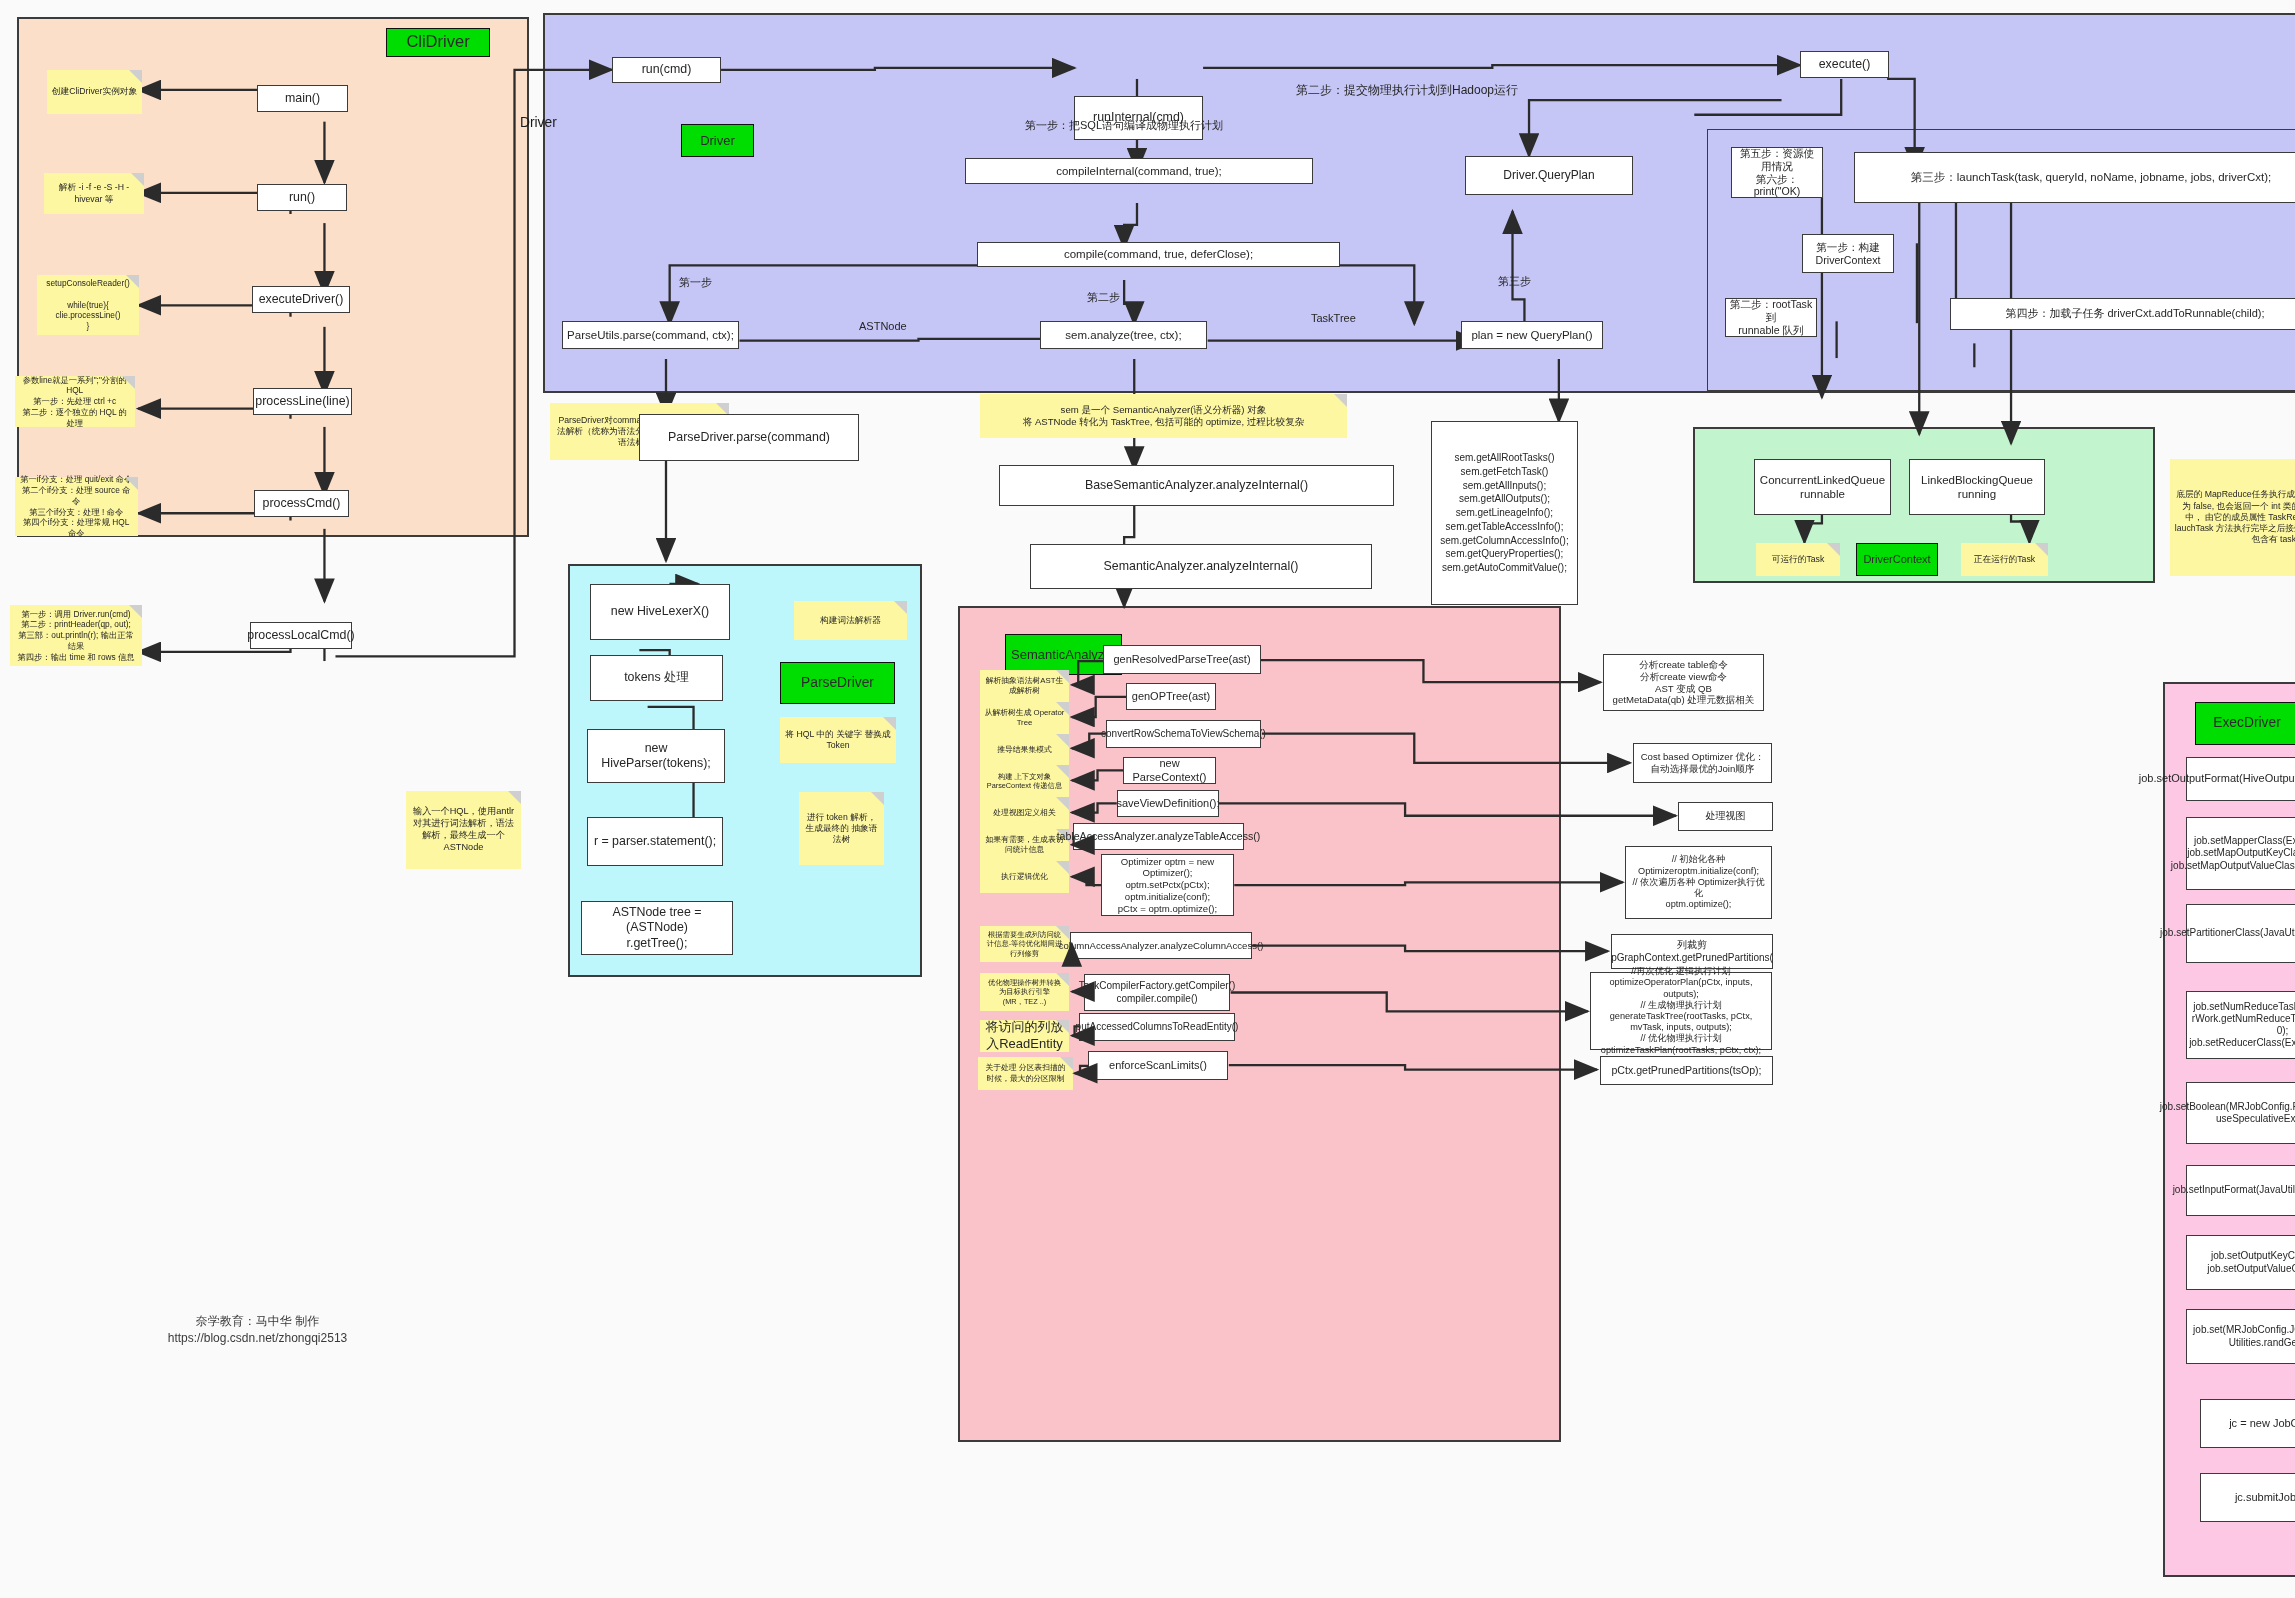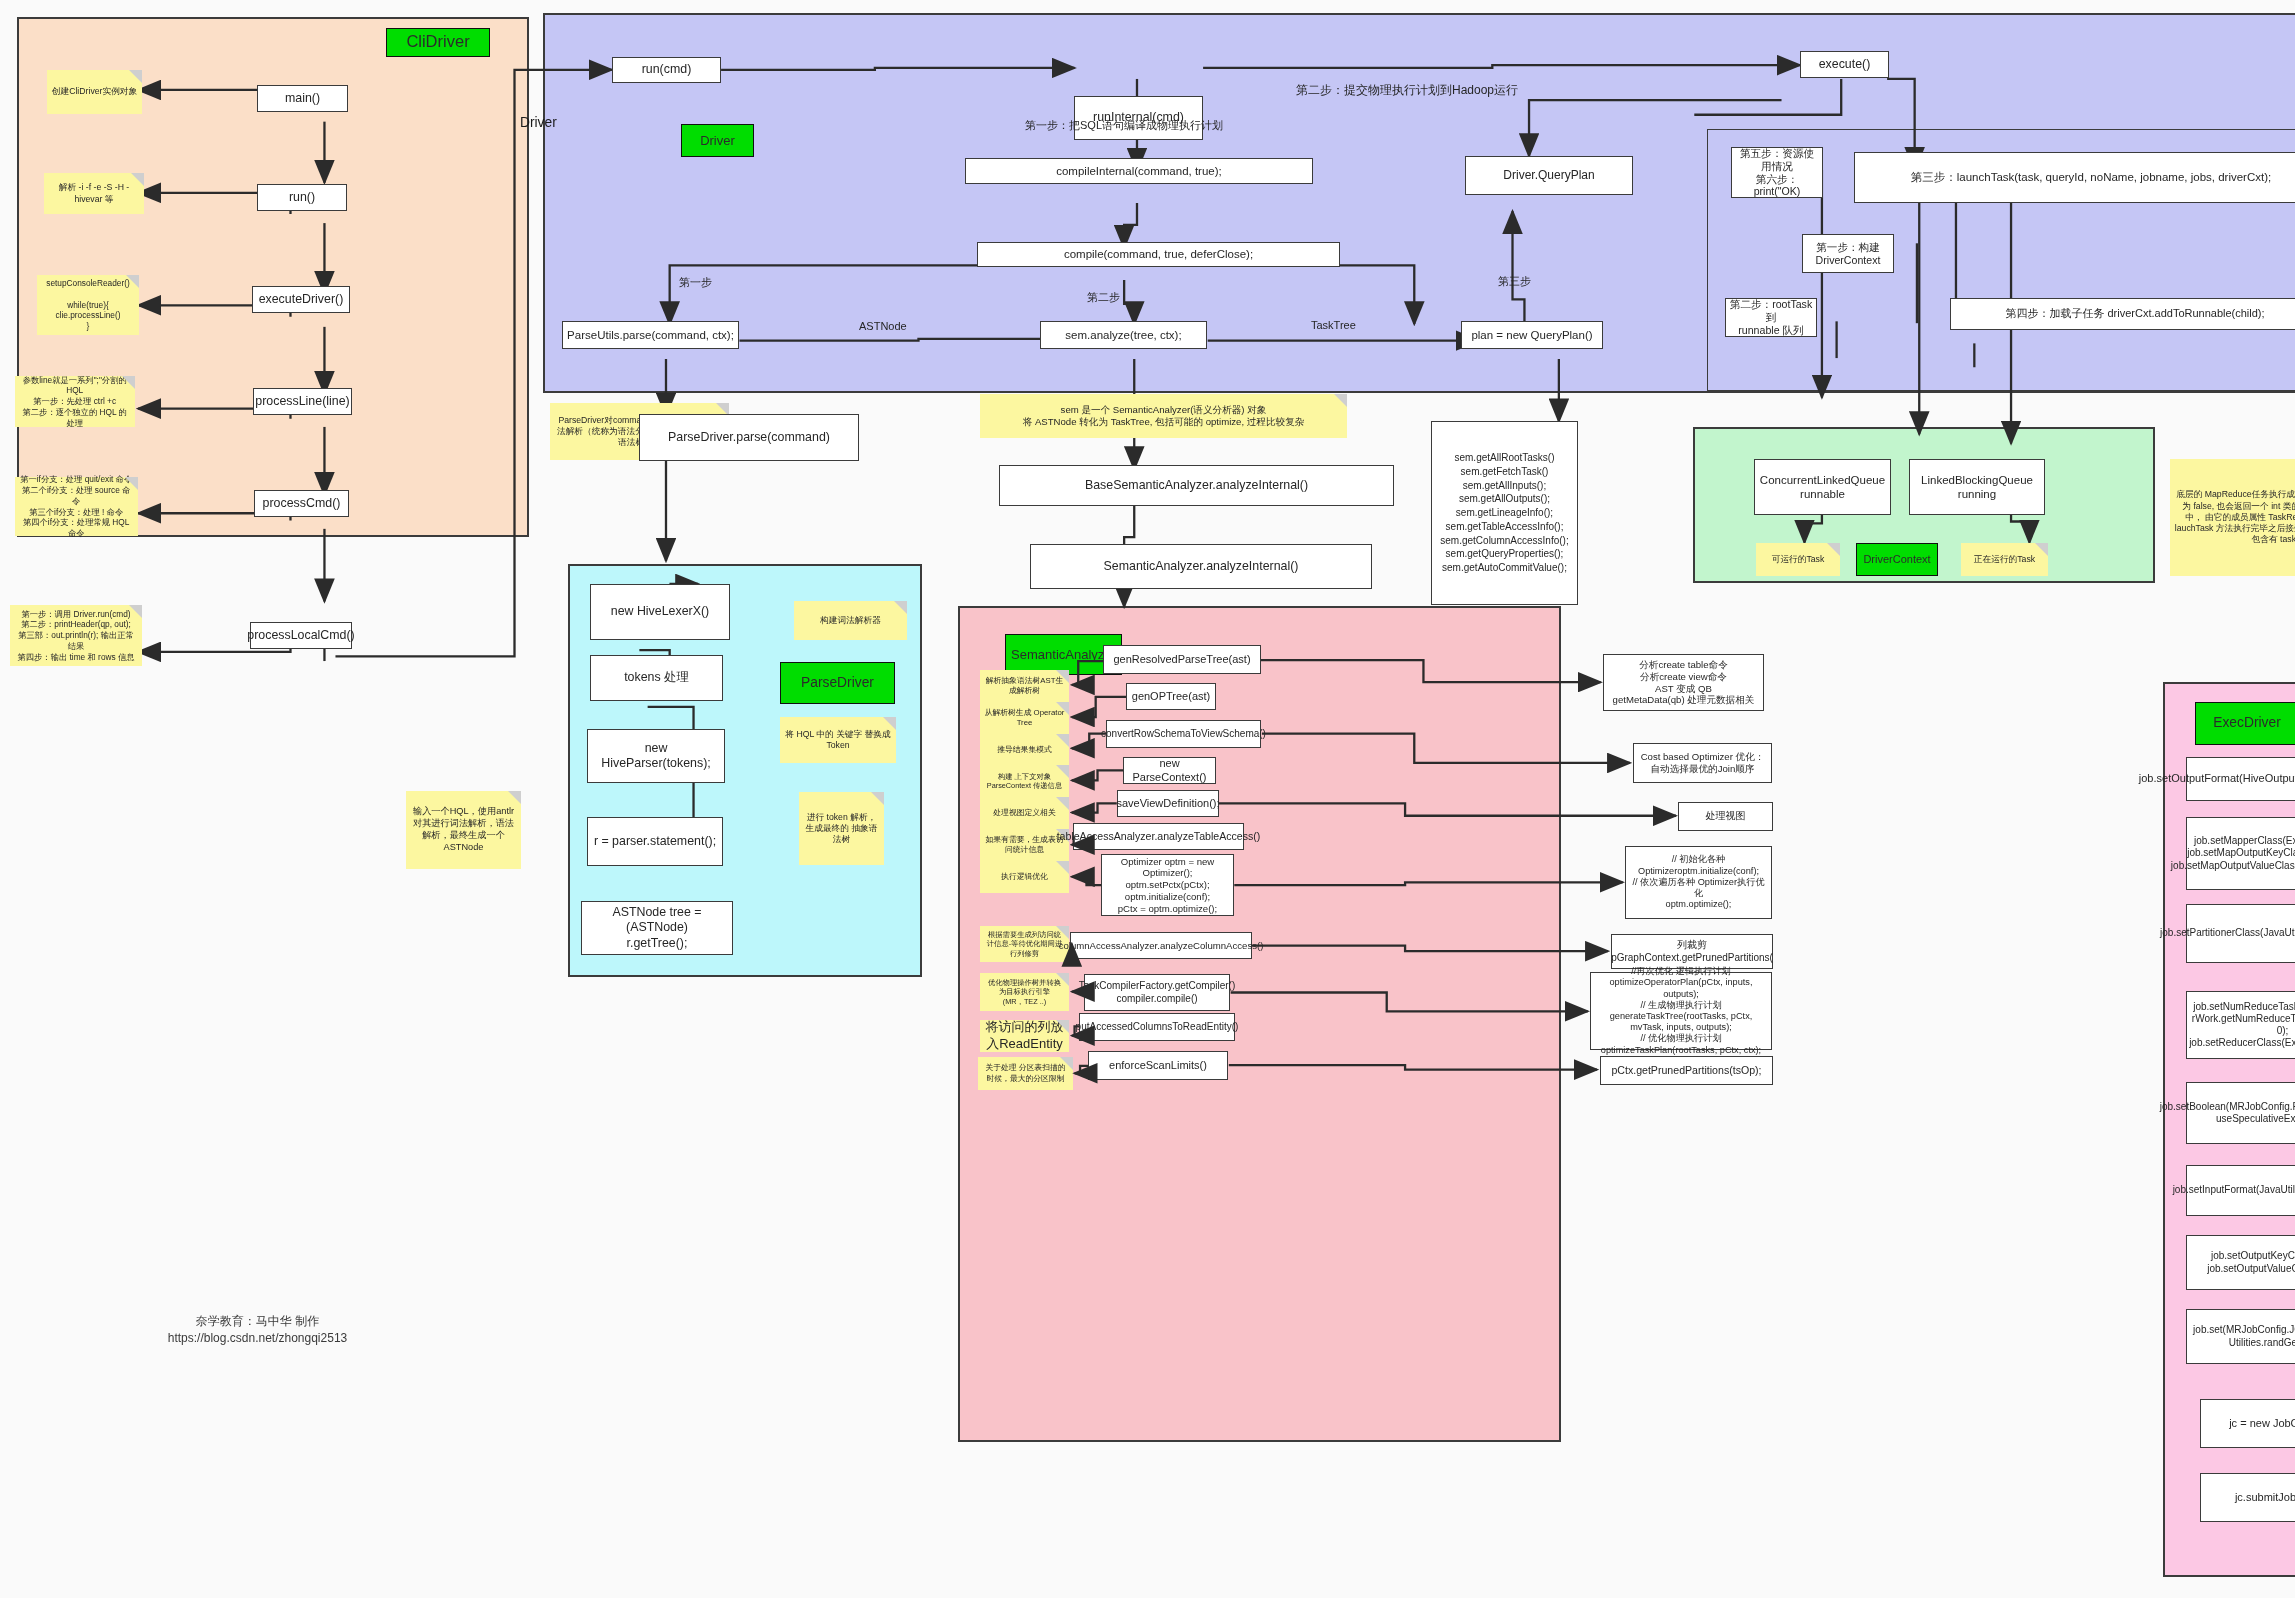--- a/index.html
+++ b/index.html
@@ -183,21 +183,21 @@
   <div class="lbl" style="left:1296px;top:82px;font-size:12px;">第二步：提交物理执行计划到Hadoop运行</div>
 
   <div class="box" style="left:965px;top:158px;width:348px;height:26px;font-size:11.5px;">compileInternal(command, true);</div>
   <div class="box" style="left:1465px;top:156px;width:168px;height:39px;font-size:12px;">Driver.QueryPlan</div>
   <div class="box" style="left:977px;top:242px;width:363px;height:25px;font-size:11.5px;">compile(command, true, deferClose);</div>
 
   <div class="lbl" style="left:679px;top:275px;font-size:11px;">第一步</div>
   <div class="lbl" style="left:1087px;top:290px;font-size:11px;">第二步</div>
   <div class="lbl" style="left:1498px;top:274px;font-size:11px;">第三步</div>
   <div class="lbl" style="left:859px;top:320px;font-size:11px;">ASTNode</div>
-  <div class="lbl" style="left:1311px;top:319px;font-size:11px;">TaskTree</div>
+  <div class="lbl" style="left:1311px;top:312px;font-size:11px;">TaskTree</div>
 
   <div class="box" style="left:562px;top:321px;width:177px;height:27.5px;font-size:11.5px;">ParseUtils.parse(command, ctx);</div>
   <div class="box" style="left:1040px;top:321px;width:167px;height:27.5px;font-size:11.5px;">sem.analyze(tree, ctx);</div>
   <div class="box" style="left:1461px;top:321px;width:142px;height:27.5px;font-size:11.5px;">plan = new QueryPlan()</div>
 
   <div class="box" style="left:1731px;top:147px;width:92px;height:51px;font-size:10.6px;white-space:pre-line;">第五步：资源使用情况
 第六步：print("OK)</div>
   <div class="box" style="left:1854px;top:152px;width:474px;height:51px;font-size:11.5px;">第三步：launchTask(task, queryId, noName, jobname, jobs, driverCxt);</div>
   <div class="box" style="left:1802px;top:234px;width:92px;height:39px;font-size:10.6px;white-space:pre-line;">第一步：构建
 DriverContext</div>

